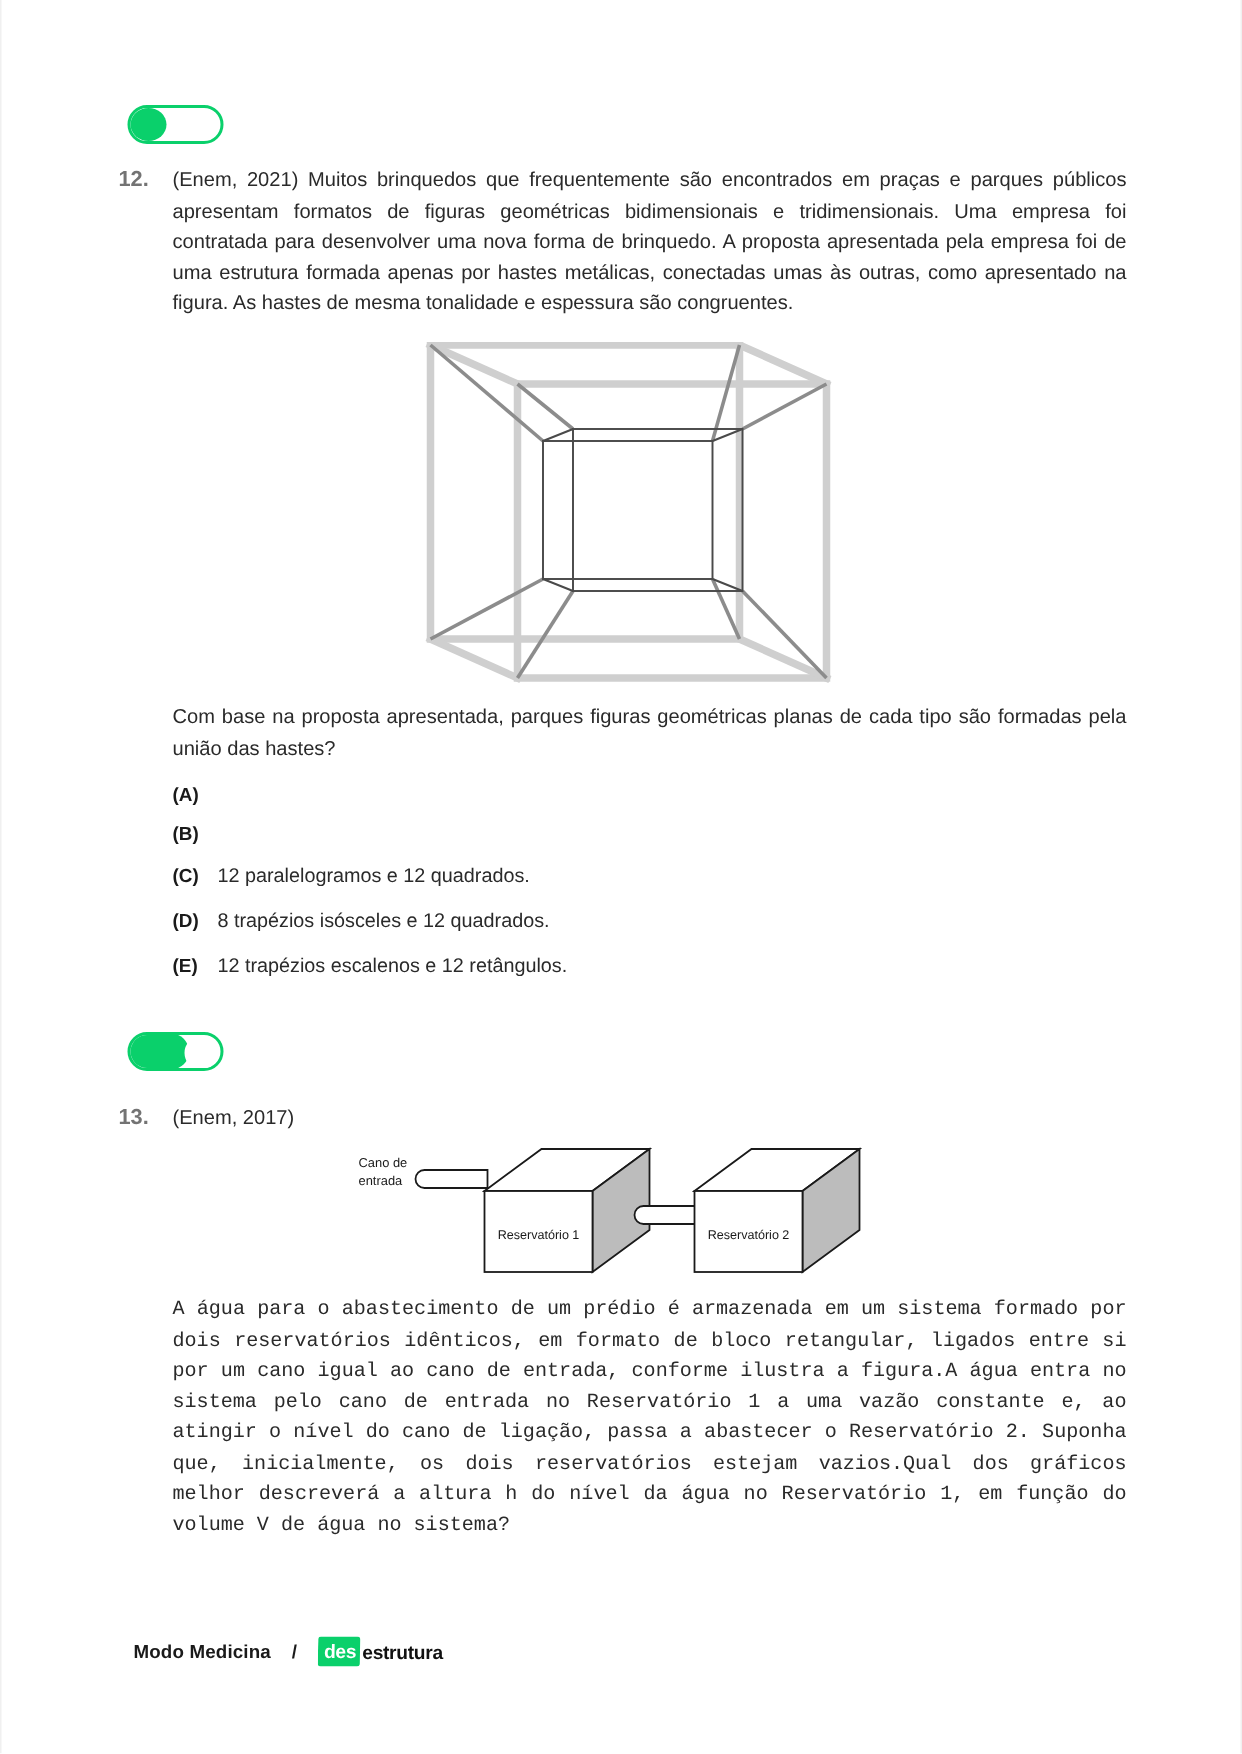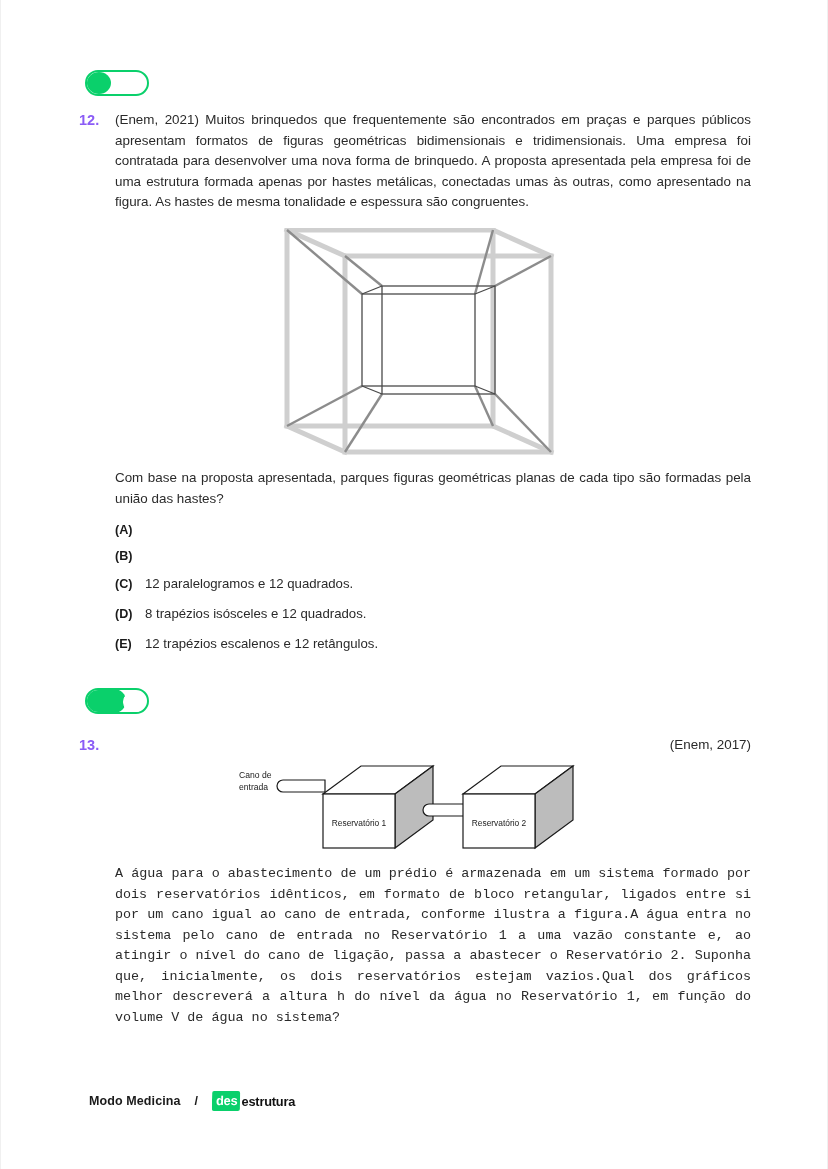--- a/index.html
+++ b/index.html
@@ -79,34 +79,34 @@
   .q-row {
     display: flex;
     align-items: flex-start;
   }
   .q-num {
     width: 36px;
     flex: 0 0 36px;
     font-size: 14.5px;
     font-weight: bold;
     line-height: 20px;
-    color: #8b5cf6;
+    color: #737373;
   }
   .q-body {
     flex: 1 1 auto;
   }
   .q-text {
     font-size: 13.4px;
     line-height: 20.5px;
     text-align: justify;
     color: #2a2a2a;
     margin: 0;
   }
   .q-text-left {
-    text-align: right;
+    text-align: left;
   }
 
   
   .options {
     margin-top: 14px;
   }
   .option {
     display: flex;
     align-items: baseline;
     margin-bottom: 12px;

